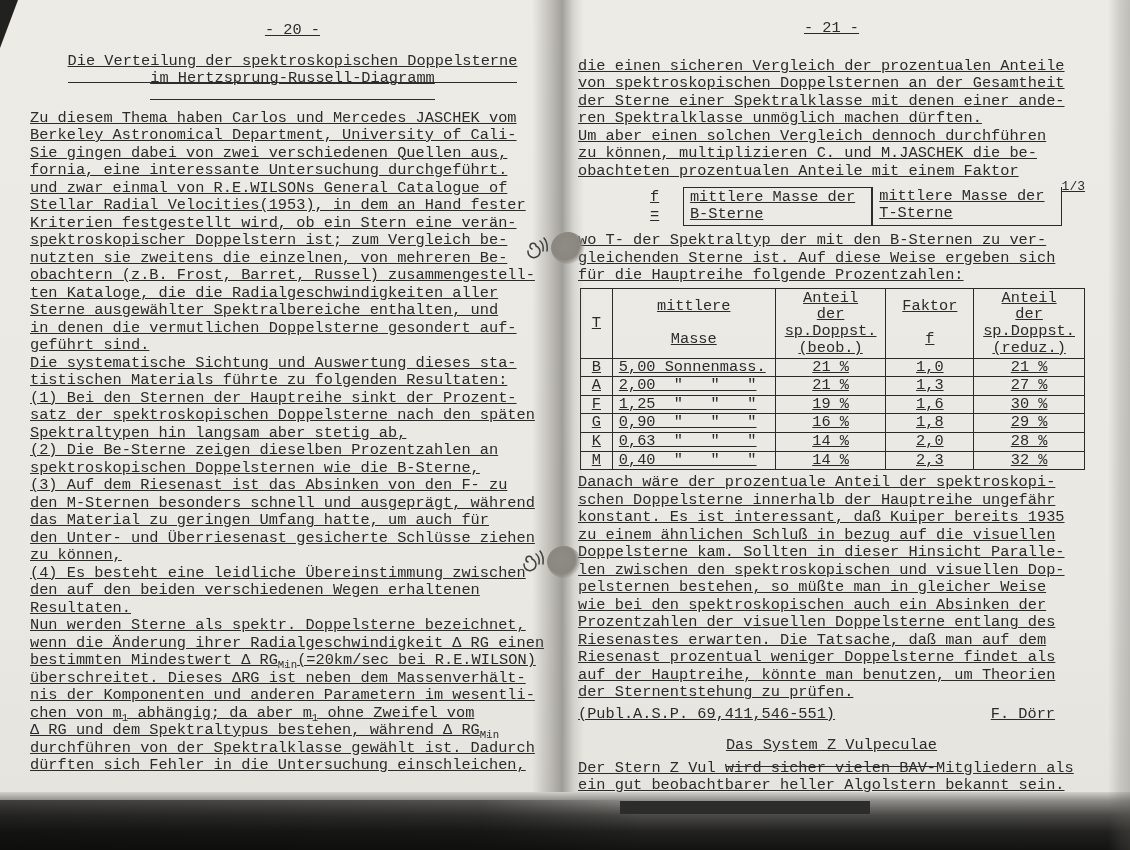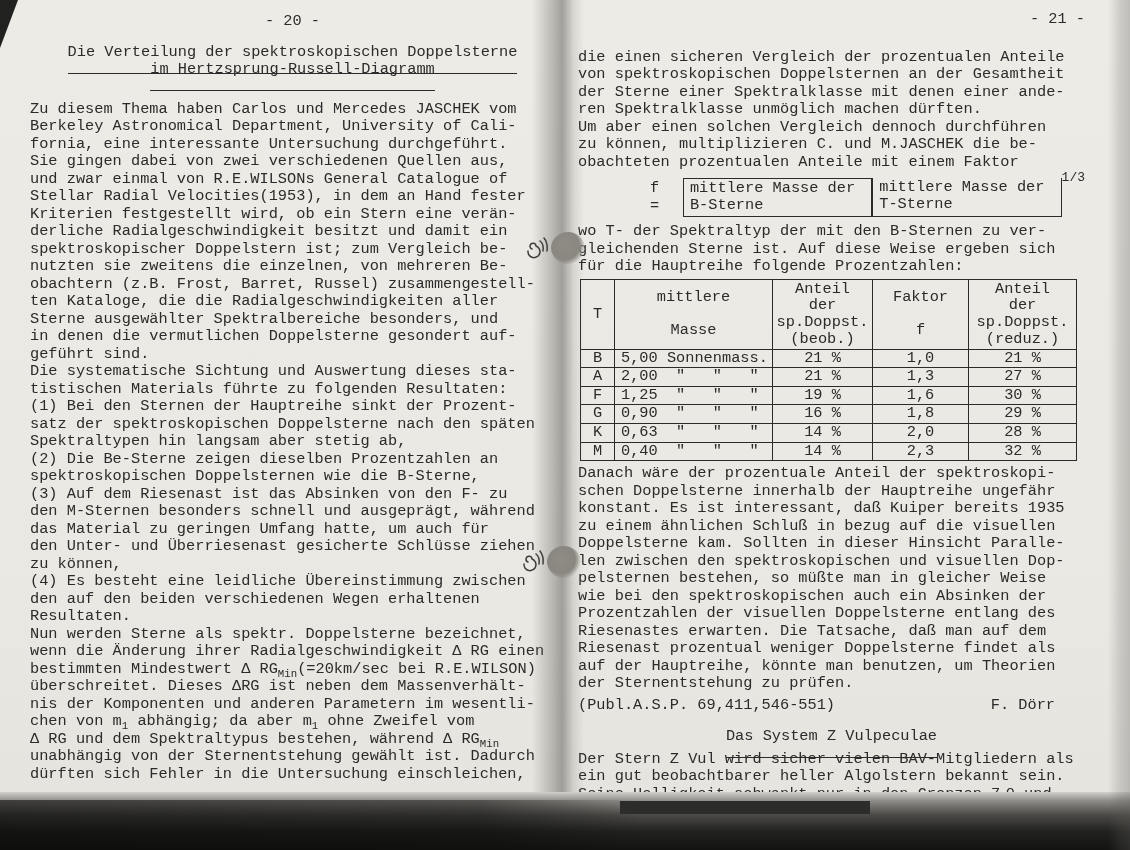--- a/index.html
+++ b/index.html
@@ -3,48 +3,48 @@
 <meta charset="utf-8">
 <style>
   html,body { margin:0; padding:0; }
   body {
     width:1130px; height:850px; position:relative; overflow:hidden;
     background:linear-gradient(180deg,#edebe6 0%,#eae8e3 70%,#e6e4df 92%);
     font-family:"Liberation Mono","DejaVu Sans Mono",monospace;
     color:#2b2b2b;
   }
   #scan-root { position:absolute; inset:0; }
-  .page { position:absolute; top:7px; }
+  .page { position:absolute; top:16px;text-decoration:underline; }
   #left-page  { left:30px;  width:525px; }
   #right-page { left:578px; width:507px; }
 
   .tline { font-size:15.3px; line-height:17.5px; white-space:pre; }
   .center { text-align:center; }
   .ul { border-bottom:1.6px solid #2b2b2b; padding-bottom:12px; }
   sub { font-size:0.7em; vertical-align:-0.35em; line-height:0; }
 
   .pagenum-left  { margin-top:6px; }
-  .pagenum-right { margin-top:4px;text-align:right; }
+  .pagenum-right { margin-top:4px; }
   #left-title  { margin-top:13px; }
   #left-body   { margin-top:22px; }
   #right-intro { margin-top:20px; }
 
   
   .formula { display:flex; align-items:center; margin:3px 0 3px 72px; height:46px; }
   .f-lhs  { font-size:15.3px; margin-right:13px; }
   .f-frac { display:inline-flex; flex-direction:row; }
   .f-box  { font-size:15.3px; line-height:17px; padding:1px 6px 2px; border:1.6px solid #2b2b2b; }
   .f-den  { border-top:none; }
   .f-exp  { font-size:13px; align-self:flex-start; margin-top:-4px; }
 
   
   #pct-table { border-collapse:collapse; margin:3px 0 4px 2px; table-layout:fixed; }
   #pct-table th, #pct-table td {
     border:1.6px solid #2b2b2b; font-weight:normal; font-size:15.3px;
-    padding:1px 3px; text-align:center; vertical-align:middle;
+    padding:1px 9px; text-align:center; vertical-align:middle;
   }
   #pct-table th { line-height:16.8px; white-space:pre-line; }
   #pct-table td { line-height:15.6px; white-space:pre; }
   #pct-table td.left { text-align:left; padding-left:6px; }
 
   .attr-row { display:flex; justify-content:space-between; padding-right:30px; margin-top:4px; }
   #section-heading { margin-top:14px; }
   #zvul-body { margin-top:5px; }
 
   .ms { display:inline-flex; flex-direction:column; align-items:center; vertical-align:-4px; }
@@ -79,31 +79,30 @@
 
   <div class="page" id="left-page">
     <div class="tline center pagenum-left">- 20 -</div>
     <div id="left-title">
       <div class="tline center"><span class="ul">Die Verteilung der spektroskopischen Doppelsterne</span></div>
       <div class="tline center"><span class="ul">im Hertzsprung-Russell-Diagramm</span></div>
     </div>
     <div id="left-body">
         <div class="tline">Zu diesem Thema haben Carlos und Mercedes JASCHEK vom</div>
         <div class="tline">Berkeley Astronomical Department, University of Cali-</div>
+        <div class="tline">Sie gingen dabei von zwei verschiedenen Quellen aus,</div>
         <div class="tline">fornia, eine interessante Untersuchung durchgeführt.</div>
-        <div class="tline">Sie gingen dabei von zwei verschiedenen Quellen aus,</div>
         <div class="tline">und zwar einmal von R.E.WILSONs General Catalogue of</div>
         <div class="tline">Stellar Radial Velocities(1953), in dem an Hand fester</div>
         <div class="tline">Kriterien festgestellt wird, ob ein Stern eine verän-</div>
-        <div class="tline">derliche Radialgeschwindigkeit besitzt und damit ein</div>
         <div class="tline">spektroskopischer Doppelstern ist; zum Vergleich be-</div>
         <div class="tline">nutzten sie zweitens die einzelnen, von mehreren Be-</div>
         <div class="tline">obachtern (z.B. Frost, Barret, Russel) zusammengestell-</div>
         <div class="tline">ten Kataloge, die die Radialgeschwindigkeiten aller</div>
-        <div class="tline">Sterne ausgewählter Spektralbereiche besonders, und</div>
+        <div class="tline">Sterne ausgewählter Spektralbereiche enthalten, und</div>
         <div class="tline">in denen die vermutlichen Doppelsterne gesondert auf-</div>
         <div class="tline">geführt sind.</div>
         <div class="tline">Die systematische Sichtung und Auswertung dieses sta-</div>
         <div class="tline">tistischen Materials führte zu folgenden Resultaten:</div>
         <div class="tline">(1) Bei den Sternen der Hauptreihe sinkt der Prozent-</div>
         <div class="tline">satz der spektroskopischen Doppelsterne nach den späten</div>
         <div class="tline">Spektraltypen hin langsam aber stetig ab,</div>
         <div class="tline">(2) Die Be-Sterne zeigen dieselben Prozentzahlen an</div>
         <div class="tline">spektroskopischen Doppelsternen wie die B-Sterne,</div>
         <div class="tline">(3) Auf dem Riesenast ist das Absinken von den F- zu</div>
@@ -114,21 +113,21 @@
         <div class="tline">(4) Es besteht eine leidliche Übereinstimmung zwischen</div>
         <div class="tline">den auf den beiden verschiedenen Wegen erhaltenen</div>
         <div class="tline">Resultaten.</div>
         <div class="tline">Nun werden Sterne als spektr. Doppelsterne bezeichnet,</div>
         <div class="tline">wenn die Änderung ihrer Radialgeschwindigkeit Δ RG einen</div>
         <div class="tline">bestimmten Mindestwert Δ RG<sub>Min</sub>(=20km/sec bei R.E.WILSON)</div>
         <div class="tline">überschreitet. Dieses ΔRG ist neben dem Massenverhält-</div>
         <div class="tline">nis der Komponenten und anderen Parametern im wesentli-</div>
         <div class="tline">chen von m<sub>1</sub> abhängig; da aber m<sub>1</sub> ohne Zweifel vom</div>
         <div class="tline">Δ RG und dem Spektraltypus bestehen, während Δ RG<sub>Min</sub></div>
-        <div class="tline">unabhängig von der Sternentstehung gewählt ist. Dadurch</div>
+        <div class="tline">durchführen von der Spektralklasse gewählt ist. Dadurch</div>
         <div class="tline">dürften sich Fehler in die Untersuchung einschleichen,</div>
       </div>
   </div>
 
   <div class="page" id="right-page">
     <div class="tline center pagenum-right">- 21 -</div>
     <div id="right-intro">
         <div class="tline">die einen sicheren Vergleich der prozentualen Anteile</div>
         <div class="tline">von spektroskopischen Doppelsternen an der Gesamtheit</div>
         <div class="tline">der Sterne einer Spektralklasse mit denen einer ande-</div>

